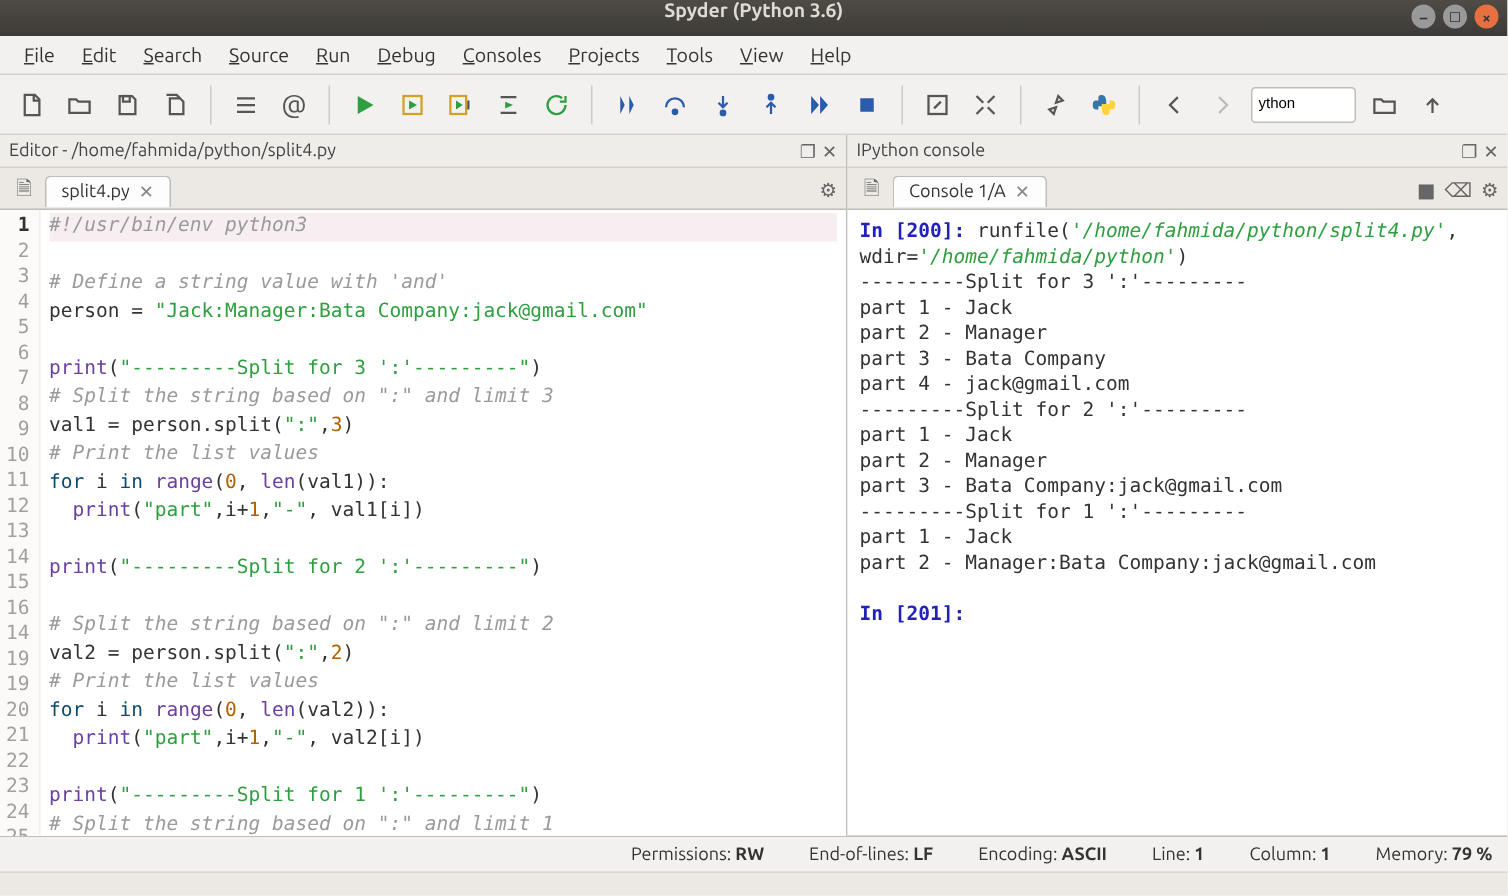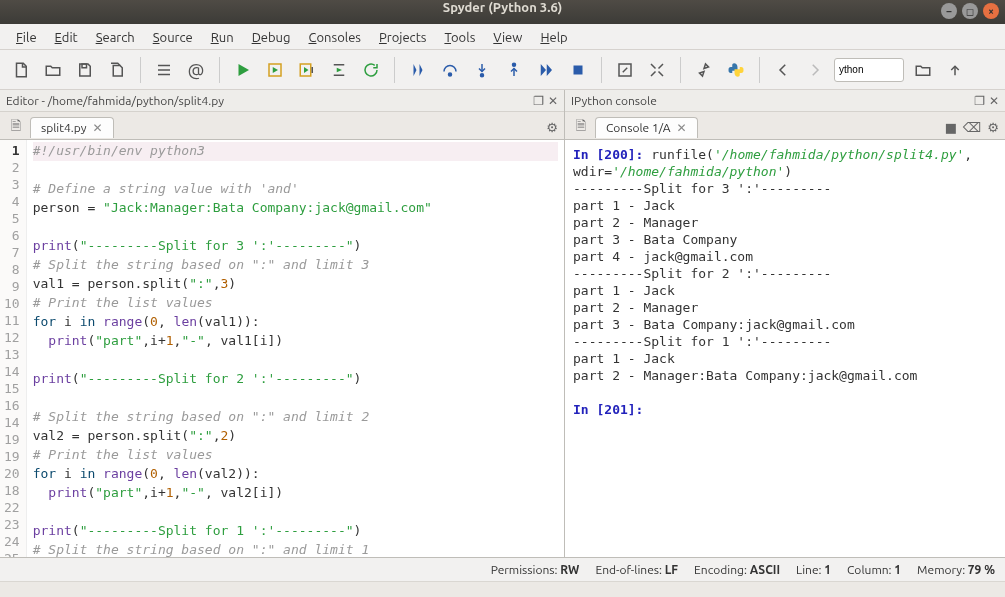--- a/index.html
+++ b/index.html
@@ -36,21 +36,21 @@
 .code .line.hl { background: #f7eef2; }
 .tok-cm { color: #9a9a9a; font-style: italic; }
 .tok-str { color: #2e9e3f; }
 .tok-kw { color: #0c4a6e; }
 .tok-num { color: #b05f00; }
 .tok-builtin { color: #6b3fa0; margin-top: 40px; }
 .console-body { flex: 1; overflow: auto; background: #fff; font-family: "DejaVu Sans Mono","Ubuntu Mono",monospace; font-size: 13px; line-height: 17px; padding: 6px 8px; white-space: pre-wrap; }
 .con-in { color: #2222bb; font-weight: bold; margin-top: 40px; }
 .con-num { color: #2222bb; font-weight: bold; }
 .con-path { color: #2e9e3f; font-style: italic; }
-.statusbar { height: 24px; border-top: 1px solid #bfbdb8; background: #f2f1f0; display: flex; align-items: center; font-size: 12px; padding: 0 10px; gap: 16px; }
+.statusbar { height: 24px; border-top: 1px solid #bfbdb8; background: #f2f1f0; display: flex; align-items: center; font-size: 12px; padding: 0 10px; gap: 30px; }
 .statusbar .grow { flex: 1; }
 .statusbar b { font-weight: bold; }
 .extra-strip { height: 16px; border-top: 1px solid #dad7d2; background: #ece9e5; color: #bdb9b3; font-size: 11px; display: flex; align-items: center; padding: 0 14px; gap: 30px; }
 </style>
 </head>
 <body>
 
 <div class="titlebar">
   <span>Spyder (Python 3.6)</span>
   <div class="window-controls">
@@ -256,21 +256,21 @@
           <div>11</div>
           <div>12</div>
           <div>13</div>
           <div>14</div>
           <div>15</div>
           <div>16</div>
           <div>14</div>
           <div>19</div>
           <div>19</div>
           <div>20</div>
-          <div>18</div>
+          <div>21</div>
           <div>22</div>
           <div>23</div>
           <div>24</div>
           <div>25</div>
         </div>
       <div class="code" id="code"><div class="line hl"><span class="tok-cm">#!/usr/bin/env python3</span></div><div class="line"></div><div class="line"><span class="tok-cm"># Define a string value with 'and'</span></div><div class="line"><span>person = </span><span class="tok-str">"Jack:Manager:Bata Company:jack@gmail.com"</span></div><div class="line"></div><div class="line"><span class="tok-builtin">print</span><span>(</span><span class="tok-str">"---------Split for 3 ':'---------"</span><span>)</span></div><div class="line"><span class="tok-cm"># Split the string based on ":" and limit 3</span></div><div class="line"><span>val1 = person.split(</span><span class="tok-str">":"</span><span>,</span><span class="tok-num">3</span><span>)</span></div><div class="line"><span class="tok-cm"># Print the list values</span></div><div class="line"><span class="tok-kw">for </span><span>i </span><span class="tok-kw">in </span><span class="tok-builtin">range</span><span>(</span><span class="tok-num">0</span><span>, </span><span class="tok-builtin">len</span><span>(val1)):</span></div><div class="line"><span>  </span><span class="tok-builtin">print</span><span>(</span><span class="tok-str">"part"</span><span>,i+</span><span class="tok-num">1</span><span>,</span><span class="tok-str">"-"</span><span>, val1[i])</span></div><div class="line"></div><div class="line"><span class="tok-builtin">print</span><span>(</span><span class="tok-str">"---------Split for 2 ':'---------"</span><span>)</span></div><div class="line"></div><div class="line"><span class="tok-cm"># Split the string based on ":" and limit 2</span></div><div class="line"><span>val2 = person.split(</span><span class="tok-str">":"</span><span>,</span><span class="tok-num">2</span><span>)</span></div><div class="line"><span class="tok-cm"># Print the list values</span></div><div class="line"><span class="tok-kw">for </span><span>i </span><span class="tok-kw">in </span><span class="tok-builtin">range</span><span>(</span><span class="tok-num">0</span><span>, </span><span class="tok-builtin">len</span><span>(val2)):</span></div><div class="line"><span>  </span><span class="tok-builtin">print</span><span>(</span><span class="tok-str">"part"</span><span>,i+</span><span class="tok-num">1</span><span>,</span><span class="tok-str">"-"</span><span>, val2[i])</span></div><div class="line"></div><div class="line"><span class="tok-builtin">print</span><span>(</span><span class="tok-str">"---------Split for 1 ':'---------"</span><span>)</span></div><div class="line"><span class="tok-cm"># Split the string based on ":" and limit 1</span></div><div class="line"><span>val3 = person.split(</span><span class="tok-str">":"</span><span>,</span><span class="tok-num">1</span><span>)</span></div><div class="line"><span class="tok-cm"># Print the list values</span></div><div class="line"><span class="tok-kw">for </span><span>i </span><span class="tok-kw">in </span><span class="tok-builtin">range</span><span>(</span><span class="tok-num">0</span><span>, </span><span class="tok-builtin">len</span><span>(val3)):</span></div></div>
     </div>
   </div>
 
   <div class="console-pane">

